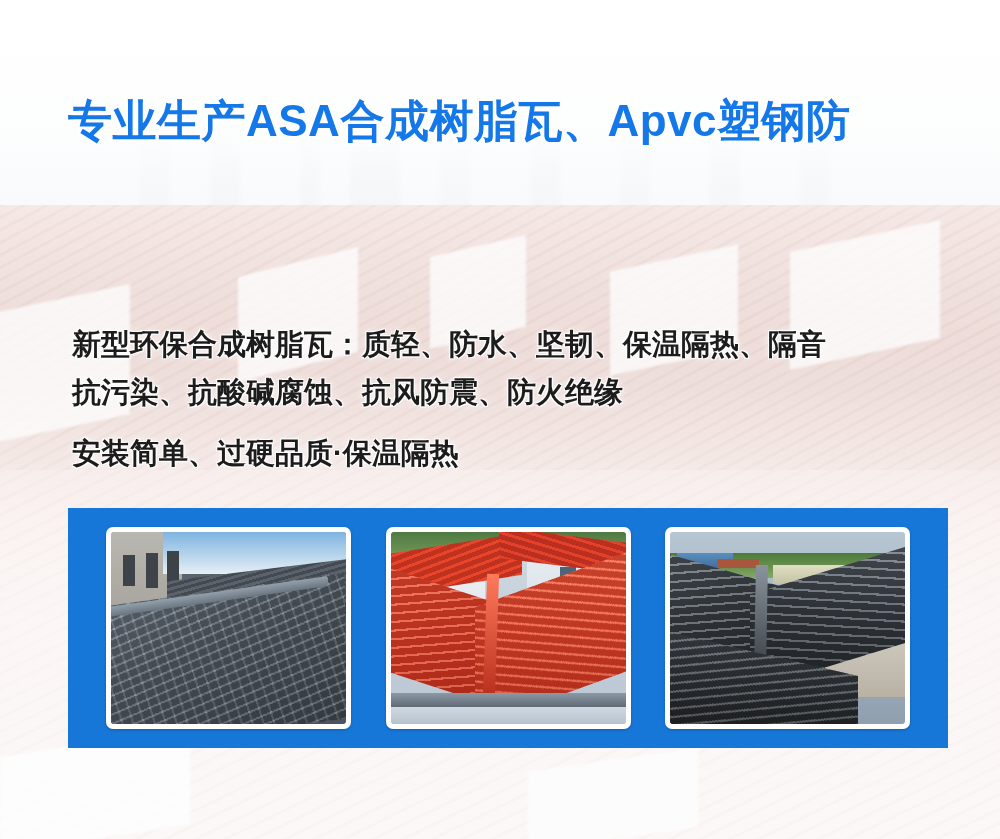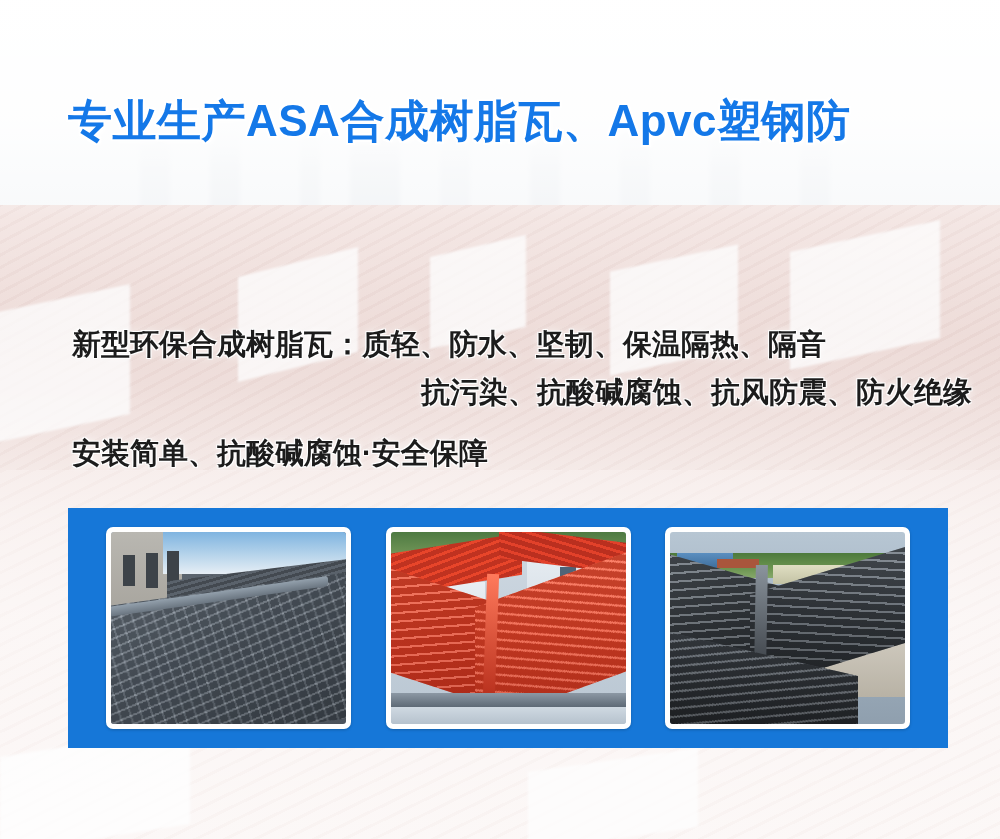--- a/index.html
+++ b/index.html
@@ -233,22 +233,22 @@
     <div class="bg-facade f7"></div>
     <div class="bg-veil"></div>
   </div>
 
   <div class="headline" style="color: rgb(20, 120, 232);">
     <span class="hl-line">专业生产ASA合成树脂瓦、Apvc塑钢防</span>
   </div>
 
   <div class="sublist">
     <span class="sub-line" style="color: rgb(28, 28, 28);">新型环保合成树脂瓦：质轻、防水、坚韧、保温隔热、隔音</span>
-    <span class="sub-line" style="color: rgb(28, 28, 28); text-align: right;">抗污染、抗酸碱腐蚀、抗风防震、防火绝缘</span>
-    <span class="sub-line spaced" style="color: rgb(28, 28, 28);">安装简单、抗酸碱腐蚀·安全保障</span>
+    <span class="sub-line" style="color: rgb(28, 28, 28);">抗污染、抗酸碱腐蚀、抗风防震、防火绝缘</span>
+    <span class="sub-line spaced" style="color: rgb(28, 28, 28);">安装简单、过硬品质·保温隔热</span>
   </div>
 
   <div class="gallery" style="background: rgb(22, 119, 216);">
 
     <div class="photo">
       <div class="photo-inner ph1">
         <div class="wallL"></div>
         <div class="sky"></div>
         <div class="win w1"></div>
         <div class="win w2"></div>

